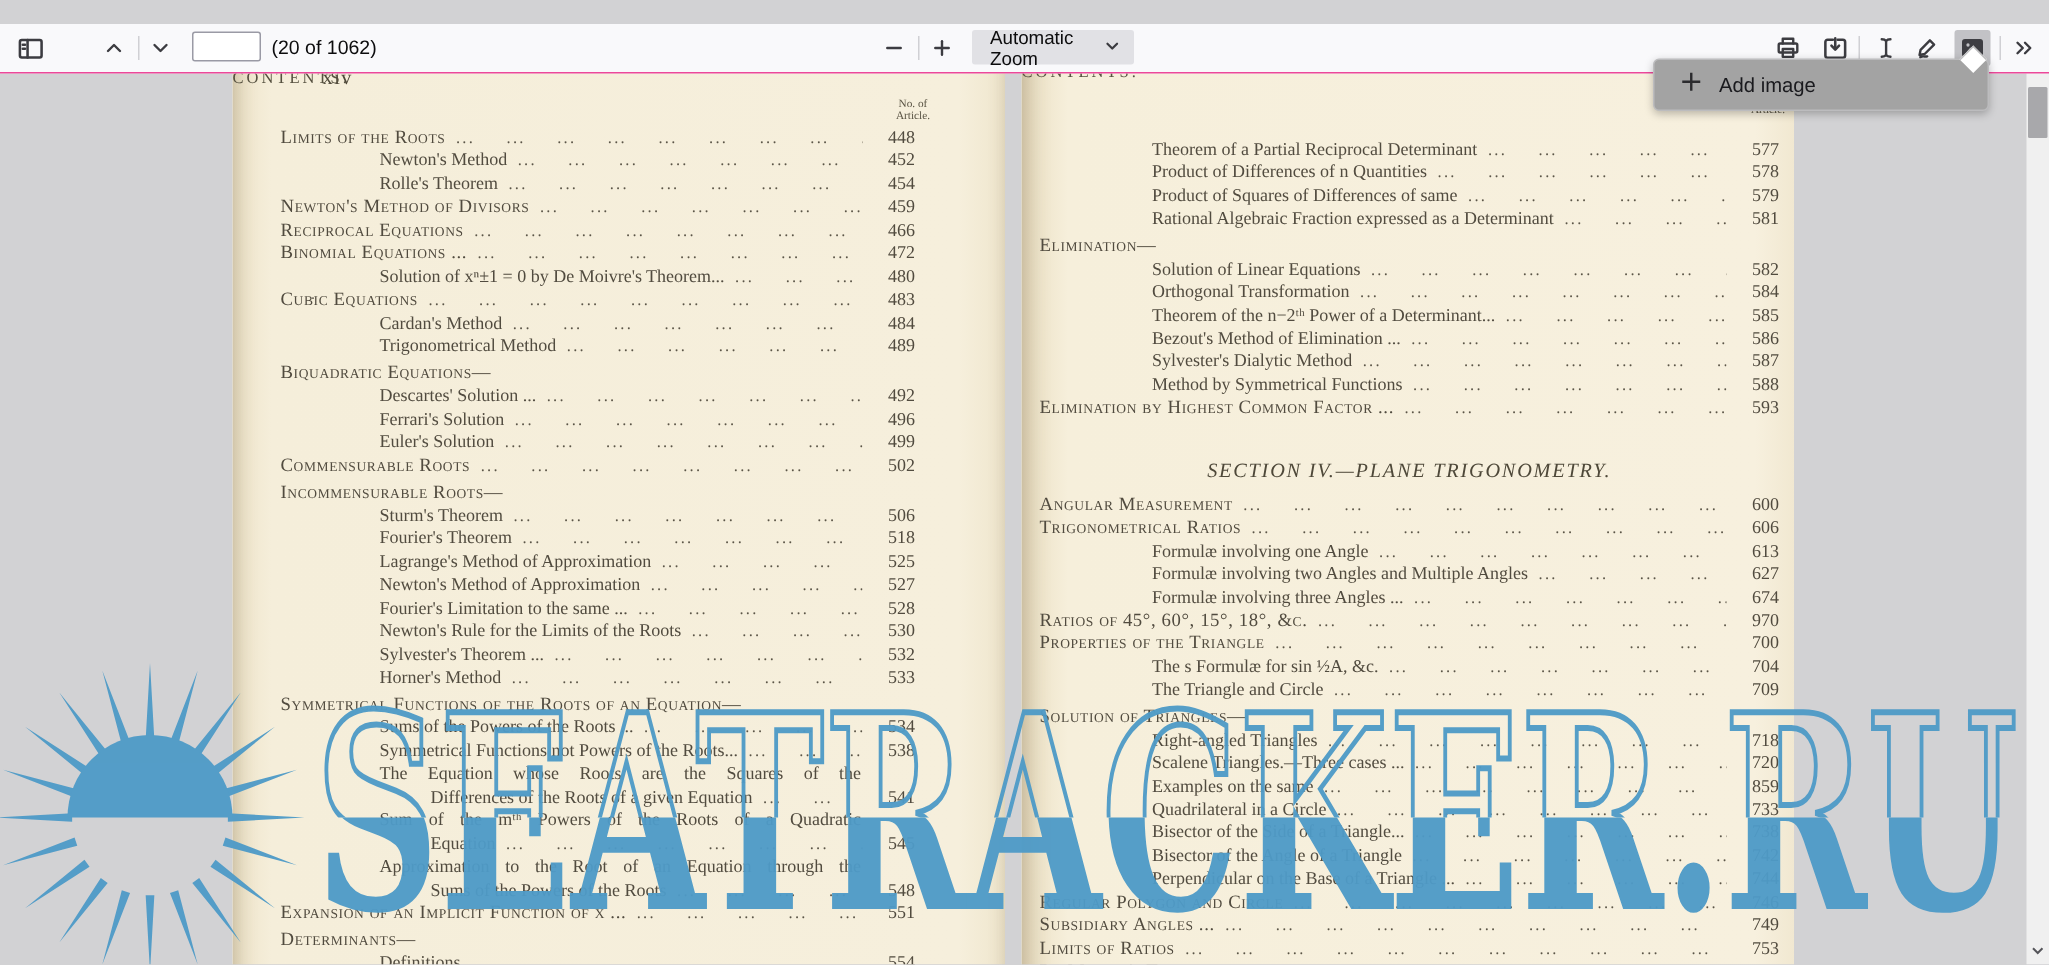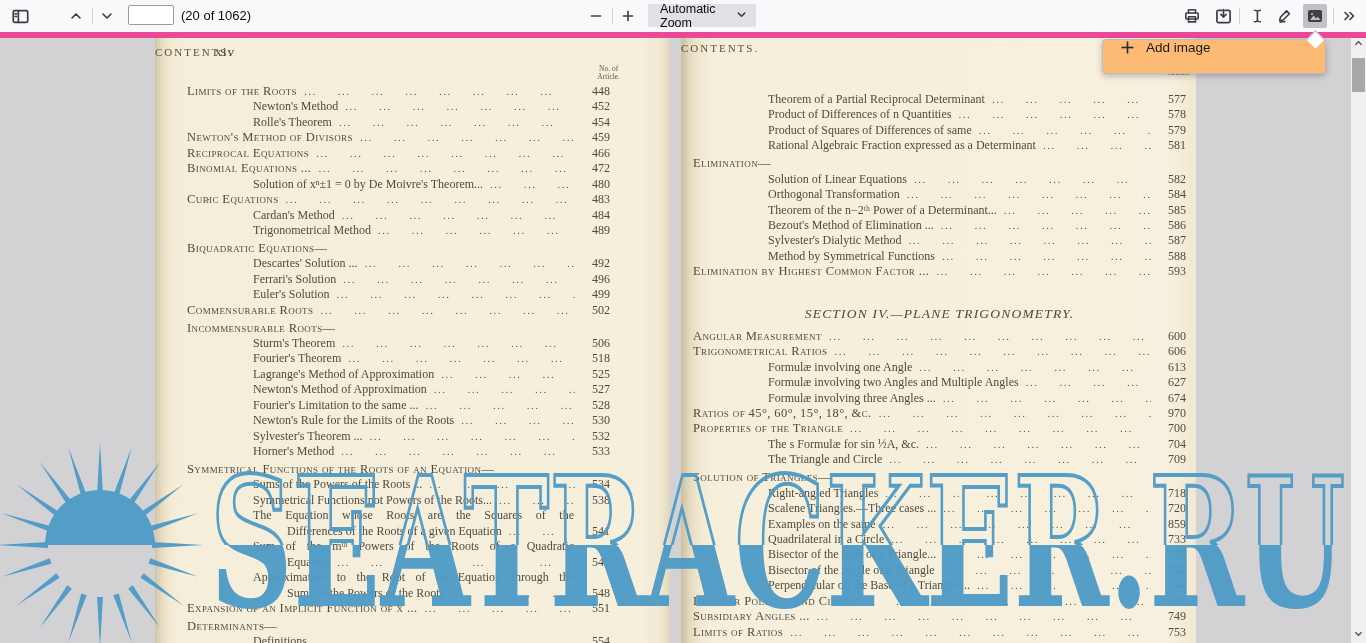--- a/index.html
+++ b/index.html
@@ -3,22 +3,22 @@
 <meta charset="utf-8">
 <style>
   html,body{margin:0;padding:0;}
   body{
     position:relative;width:1366px;height:643px;overflow:hidden;
     background:#d2d2d4;font-family:"Liberation Sans",sans-serif;
     -webkit-font-smoothing:antialiased;
   }
   
   .toolbar{
-    position:absolute;top:0;left:0;right:0;height:32px;z-index:30;
-    background:#f9f9fb;border-bottom:6px solid #ec4899;
+    position:absolute;top:16px;left:0;right:0;height:32px;z-index:30;
+    background:#f9f9fb;border-bottom:1px solid #ec4899;
   }
   .tbtn{
     position:absolute;top:4px;width:24px;height:24px;border:none;background:transparent;
     border-radius:2px;display:flex;align-items:center;justify-content:center;padding:0;cursor:default;
   }
   .tbtn svg{display:block;}
   .tbtn.active{background:#c2c2c6;}
   .tb-divider{position:absolute;top:8px;width:1px;height:16px;background:#d0d0d4;}
   .page-input{
     position:absolute;left:128px;top:5px;width:40px;height:18px;
@@ -32,22 +32,22 @@
   .zoom-select{
     position:absolute;left:648px;top:4px;width:108px;height:23px;background:#e1e1e5;
     border-radius:2px;display:flex;align-items:center;font-size:12.5px;color:#0c0c0d;
   }
   .zoom-select .zlabel{margin-left:12px;flex:1;}
   .zoom-select .zchev{margin-right:9px;}
   .stroke-ic{stroke:#3c3c41;stroke-width:1.6;fill:none;stroke-linecap:round;stroke-linejoin:round;}
   
   .dropdown{
     position:absolute;top:39px;left:1102px;width:222px;height:33px;z-index:40;
-    background:#fdba74;border:1px solid #bcbcbe;border-radius:4px;
-    box-shadow:0 2px 6px rgba(0,0,0,.25);display:flex;
+    background:#a3a3a3;border:1px solid #bcbcbe;border-radius:4px;
+    box-shadow:0 2px 6px rgba(0,0,0,.25);display:flex;align-items:center;
   }
   .dropdown::before{
     content:"";position:absolute;top:-7px;left:206px;width:12px;height:12px;background:#fff;
     border-left:1px solid #bcbcbe;border-top:1px solid #bcbcbe;transform:rotate(45deg);
   }
   .dropdown .mi-plus{margin-left:17px;}
   .dropdown .mi-label{margin-left:11px;font-size:13.5px;color:#1a1a1e;}
   
   .viewer{position:absolute;top:33px;left:0;right:15px;bottom:0;background:#d2d2d4;overflow:hidden;z-index:1;}
   .page{position:absolute;top:0;height:640px;width:515px;color:#514b3f;}

